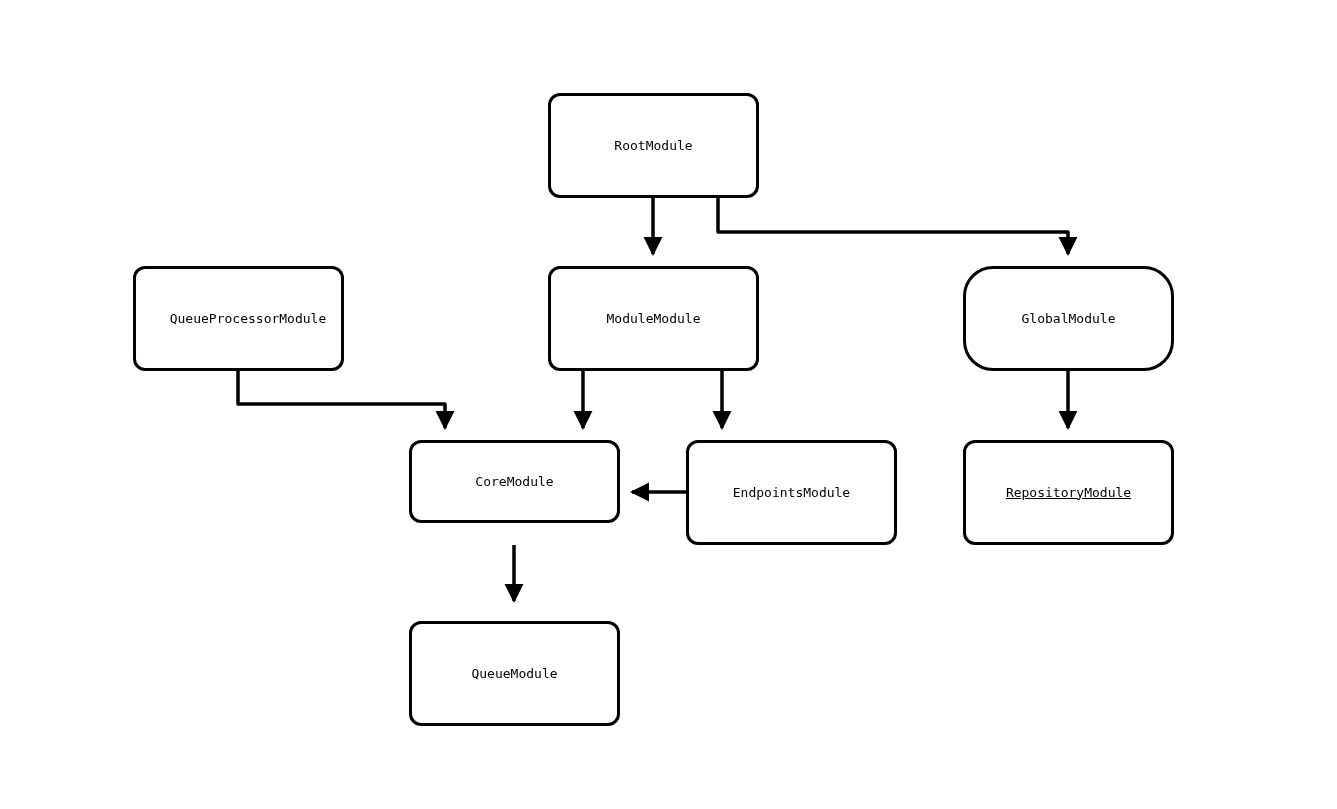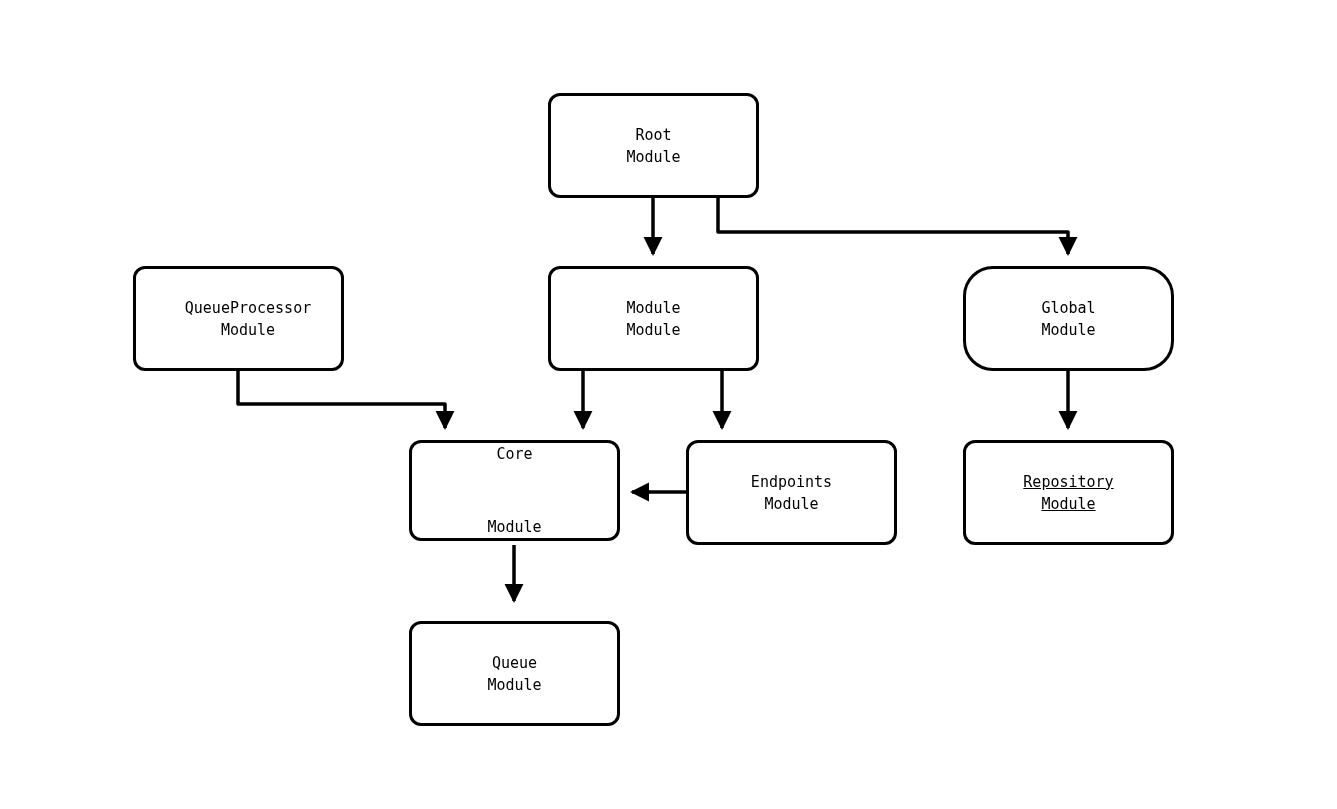--- a/index.html
+++ b/index.html
@@ -25,25 +25,25 @@
     width: 1337px;
     height: 809px;
   }
   .node {
     position: absolute;
     box-sizing: border-box;
     border: 3px solid #000000;
     border-radius: 12px;
     background: #ffffff;
     display: flex;
-    flex-direction: column;
+    flex-direction: row;
     align-items: center;
     justify-content: center;
     font-family: "DejaVu Sans Mono", monospace;
-    font-size: 15px;
+    font-size: 13px;
     line-height: 22px;
     color: #000000;
     text-align: center;
     z-index: 2;
   }
   .node .line1,
   .node .line2 {
     display: block;
     white-space: pre;
   }
@@ -93,21 +93,21 @@
   <div class="node" style="left:548px; top:266px; width:211px; height:105px;">
     <span class="line1">Module</span>
     <span class="line2">Module</span>
   </div>
 
   <div class="node" style="left:963px; top:266px; width:211px; height:105px;border-radius:30px;">
     <span class="line1">Global</span>
     <span class="line2">Module</span>
   </div>
 
-  <div class="node" style="left:409px; top:440px; width:211px; height:101px;justify-content:space-between;">
+  <div class="node" style="left:409px; top:440px; width:211px; height:83px;">
     <span class="line1">Core</span>
     <span class="line2">Module</span>
   </div>
 
   <div class="node" style="left:686px; top:440px; width:211px; height:105px;">
     <span class="line1">Endpoints</span>
     <span class="line2">Module</span>
   </div>
 
   <div class="node" style="left:963px; top:440px; width:211px; height:105px;text-decoration:underline;">

